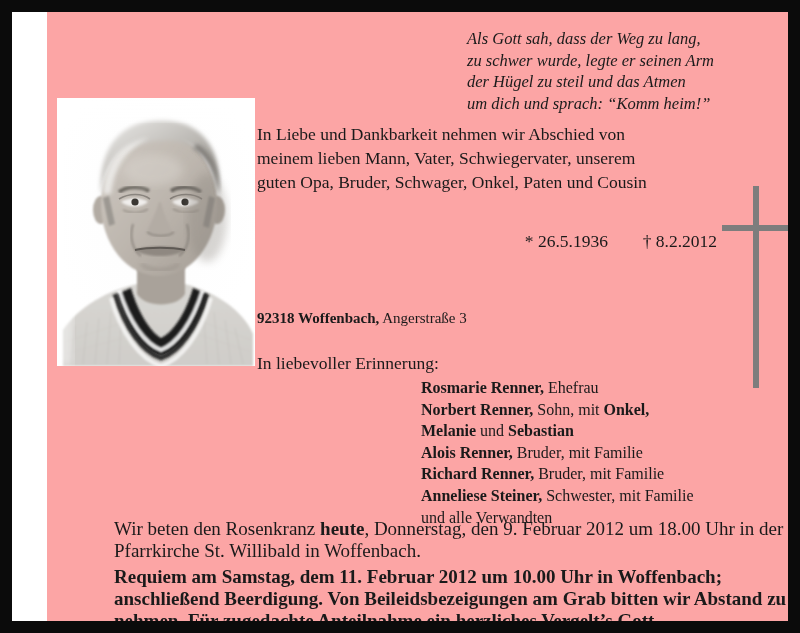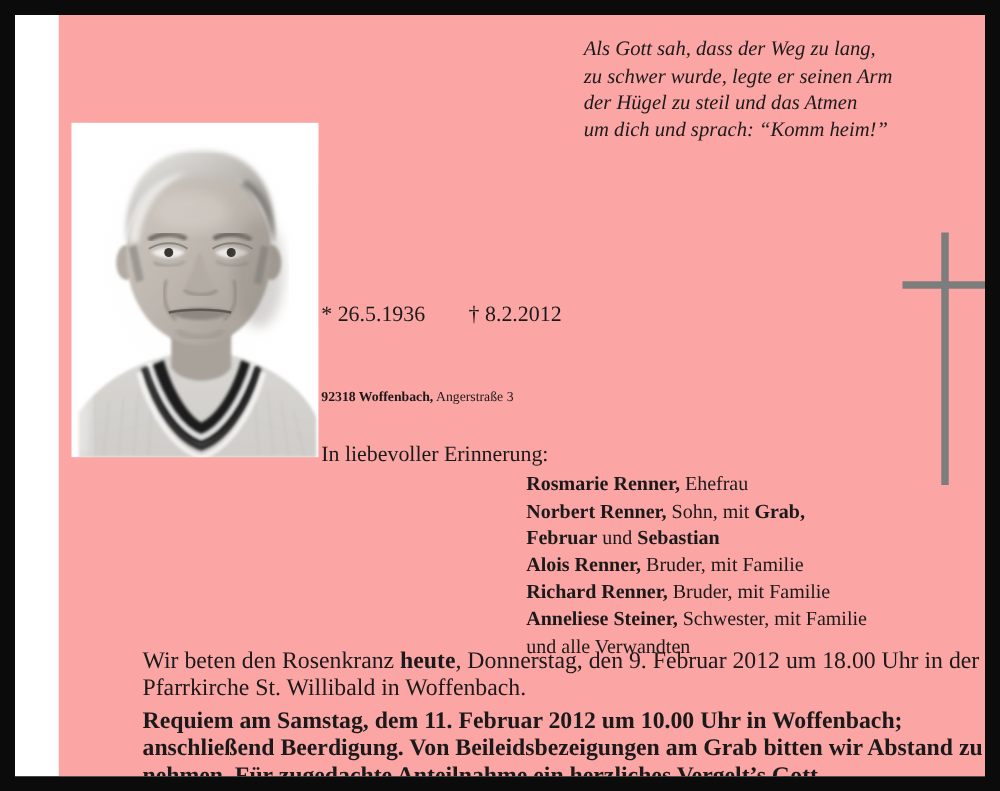--- a/index.html
+++ b/index.html
@@ -67,43 +67,43 @@
     width: 460px;
     text-align: center;
     font-size: 37px;
     font-weight: bold;
     letter-spacing: 0.4px;
     line-height: 42px;
   }
   .dates {
     position: absolute;
     left: 210px;
-    top: 228px;
+    top: 218px;
     width: 460px;
-    text-align: left;
+    text-align: right;
     font-size: 17.5px;
     line-height: 22px;
   }
   .dates .sep { display: inline-block; width: 26px; }
 
   
   .after-name {
     position: absolute;
     left: 210px;
     top: 267px;
     width: 480px;
     font-size: 17.5px;
     line-height: 24px;
   }
   .address {
     position: absolute;
     left: 210px;
     top: 294px;
     width: 480px;
-    font-size: 11px;
+    font-size: 15px;
     line-height: 24px;
   }
 
   
   .remember-head {
     position: absolute;
     left: 210px;
     top: 340px;
     width: 460px;
     text-align: left;
@@ -282,38 +282,43 @@
       <div>zu schwer wurde, legte er seinen Arm</div>
       <div>der Hügel zu steil und das Atmen</div>
       <div>um dich und sprach: “Komm heim!”</div>
     </div>
 
     <div class="cross">
       <div class="stem"></div>
       <div class="bar"></div>
     </div>
 
+    <div class="intro">
+      <div>In Liebe und Dankbarkeit nehmen wir Abschied von</div>
+      <div>meinem lieben Mann, Vater, Schwiegervater, unserem</div>
+      <div>guten Opa, Bruder, Schwager, Onkel, Paten und Cousin</div>
+    </div>
 
     <div class="dates">
       <span>* 26.5.1936</span>
       <span class="sep"></span>
       <span>† 8.2.2012</span>
     </div>
 
 
     <div class="address">
       <b>92318 Woffenbach,</b>
       <span>Angerstraße 3</span>
     </div>
 
     <div class="remember-head">In liebevoller Erinnerung:</div>
     <div class="family" id="family-list">
         <div class="ln"><b>Rosmarie Renner,</b><span> Ehefrau</span></div>
-        <div class="ln"><b>Norbert Renner,</b><span> Sohn, mit </span><b>Grab,</b></div>
-        <div class="ln"><b>Februar</b><span> und </span><b>Sebastian</b></div>
+        <div class="ln"><b>Norbert Renner,</b><span> Sohn, mit </span><b>Onkel,</b></div>
+        <div class="ln"><b>Melanie</b><span> und </span><b>Sebastian</b></div>
         <div class="ln"><b>Alois Renner,</b><span> Bruder, mit Familie</span></div>
         <div class="ln"><b>Richard Renner,</b><span> Bruder, mit Familie</span></div>
         <div class="ln"><b>Anneliese Steiner,</b><span> Schwester, mit Familie</span></div>
         <div class="ln"><span>und alle Verwandten</span></div>
       </div>
 
     <div class="footer">
       <p>
         <span>Wir beten den Rosenkranz </span><b>heute</b><span>, Donnerstag, den 9. Februar 2012 um 18.00 Uhr in der Pfarrkirche St. Willibald in Woffenbach.</span>
       </p>

